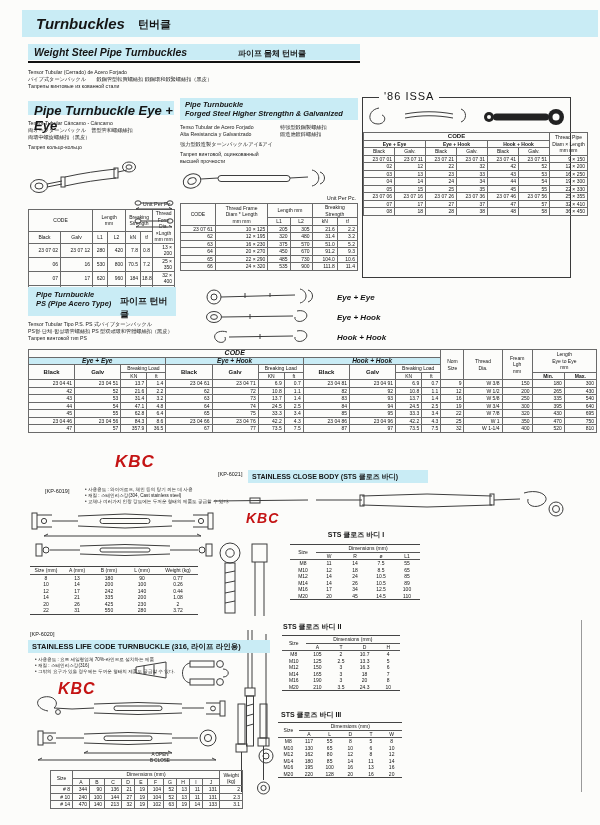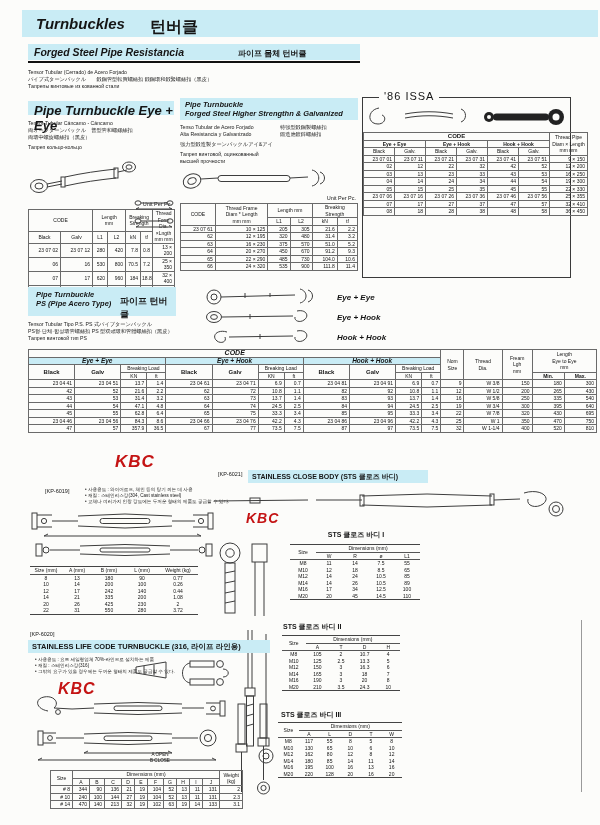--- a/index.html
+++ b/index.html
@@ -36,27 +36,27 @@
   .bullet { font-size:4.6px; line-height:6.2px; color:#222; }
   .subtxt { font-size:5.2px; line-height:7px; color:#222; }
 </style>
 </head>
 <body>
 
 <div id="page">
 
   <div class="abs cyan" style="left:22px;top:10px;width:576px;height:27px;">
     <span class="abs bi" style="left:14px;top:5px;font-size:15px;">Turnbuckles</span>
-    <span class="abs b" style="left:128px;top:7px;font-size:16px;">턴버클</span>
+    <span class="abs b" style="left:116px;top:7px;font-size:11px;">턴버클</span>
   </div>
 
   <div class="abs" style="left:28px;top:44px;width:332px;border-bottom:2px solid #111;padding-bottom:1px;">
     <div class="cyan" style="height:16px;position:relative;">
-      <span class="abs bi" style="left:6px;top:2px;font-size:10.5px;">Forged Steel Pipe Resistancia</span>
-      <span class="abs b" style="left:210px;top:4px;font-size:8px;">파이프 몸체 턴버클</span>
+      <span class="abs bi" style="left:6px;top:2px;font-size:10.5px;">Weight Steel Pipe Turnbuckles</span>
+      <span class="abs b" style="left:210px;top:4px;font-size:8px;font-family:Liberation Serif, serif;">파이프 몸체 턴버클</span>
     </div>
   </div>
   <div class="abs subtxt" style="left:28px;top:69px;width:360px;">
     <div>Tensor Tubular (Cerrado) de Acero Forjado</div>
     <div>パイプ式ターンバックル　　鍛鋼管型転買螺絲扣 鍛鋼環和鍛緊螺絲扣（黑皮）</div>
     <div>Талрепы винтовые из кованной стали</div>
   </div>
 
   <div class="abs" style="left:28px;top:101px;width:146px;">
     <div class="cyan bi" style="height:14px;font-size:13px;padding:2px 0 0 6px;">Pipe Turnbuckle  Eye + Eye</div>

